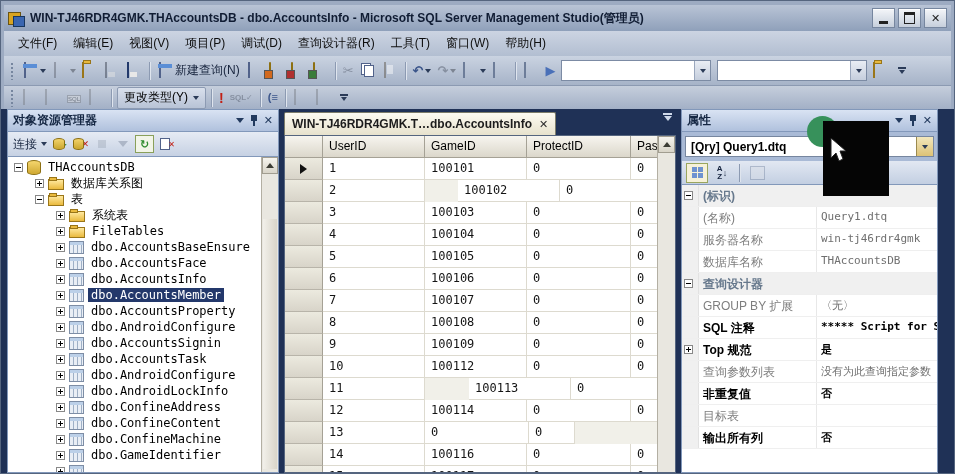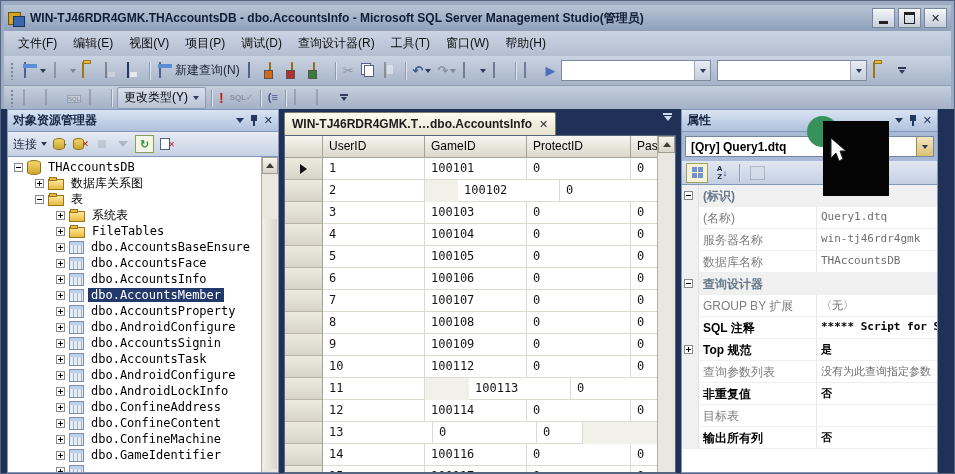--- a/index.html
+++ b/index.html
@@ -573,21 +573,21 @@
               </div>
               <div class="grid-row">
                 <div class="sel-cell"></div>
                 <div class="g-cell" style="width: 102px;">12</div>
                 <div class="g-cell" style="width: 102px;">100114</div>
                 <div class="g-cell" style="width: 104px;">0</div>
                 <div class="g-cell" style="width: 46px;">0</div>
               </div>
               <div class="grid-row">
                 <div class="sel-cell"></div>
-                <div class="g-cell" style="width: 110px;">13</div>
+                <div class="g-cell" style="width: 102px;">13</div>
                 <div class="g-cell" style="width: 104px;">0</div>
                 <div class="g-cell" style="width: 46px;">0</div>
               </div>
               <div class="grid-row">
                 <div class="sel-cell"></div>
                 <div class="g-cell" style="width: 102px;">14</div>
                 <div class="g-cell" style="width: 102px;">100116</div>
                 <div class="g-cell" style="width: 104px;">0</div>
                 <div class="g-cell" style="width: 46px;">0</div>
               </div>

